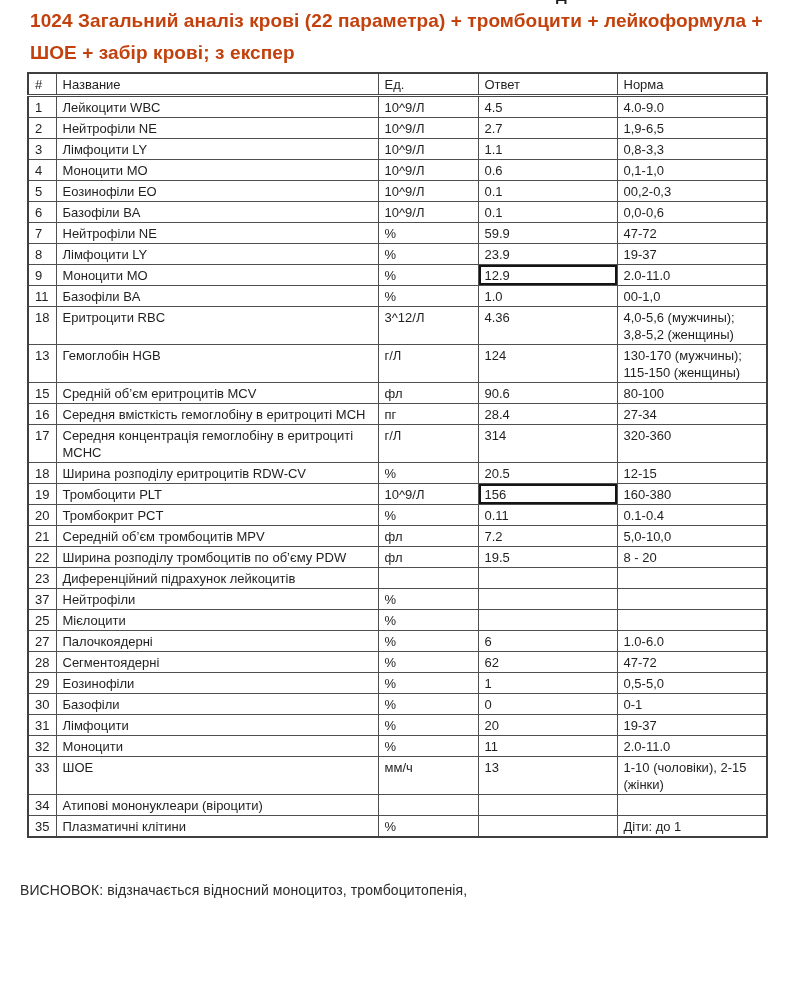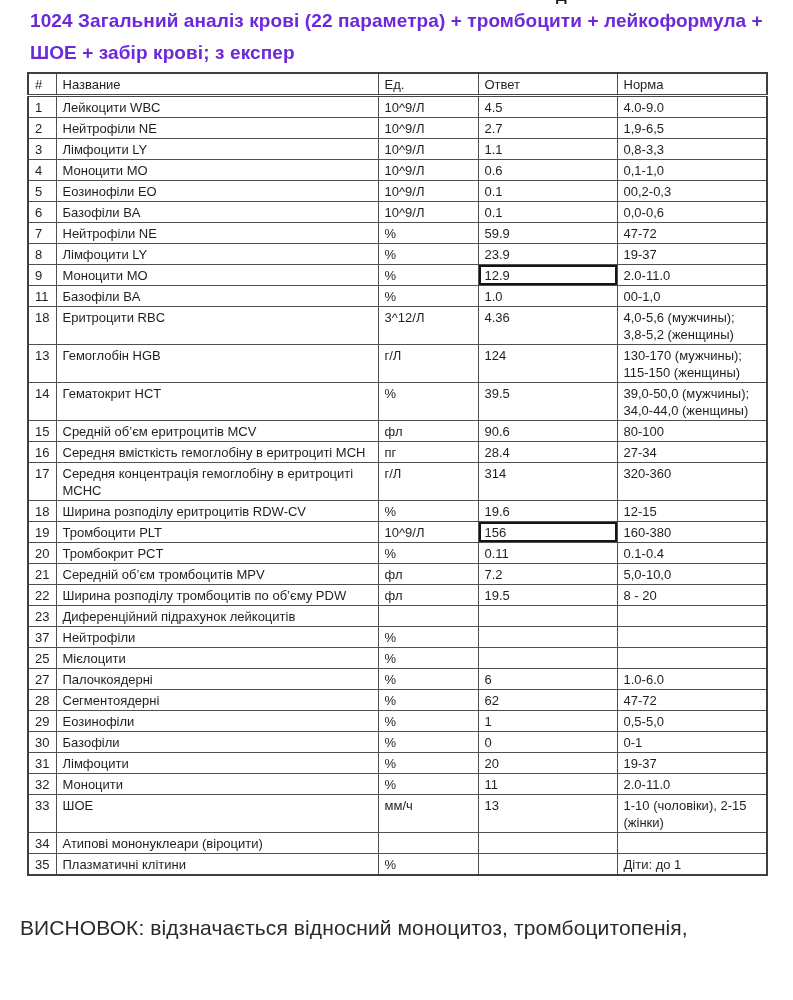--- a/index.html
+++ b/index.html
@@ -29,21 +29,21 @@
     font-weight: bold;
     margin-top: -14px;
     color: #1f1f1f;
   }
   .doc-title {
     margin: 5px 26px 0 30px;
     width: 757px;
     font-size: 19px;
     font-weight: bold;
     line-height: 32px;
-    color: #6d28d9;
+    color: #c2410c;
     letter-spacing: 0.1px;
   }
   table.results {
     border-collapse: collapse;
     table-layout: fixed;
     width: 739px;
     margin: 3px 0 0 27px;
     font-size: 13px;
     color: #1f1f1f;
     border: 2px solid #3f3f3f;
@@ -65,21 +65,21 @@
   td.c-num, th.c-num {
     text-align: center;
     padding-left: 1px;
     padding-right: 1px;
   }
   td.hl {
     box-shadow: inset 0 0 0 2px #141414;
   }
   .conclusion {
     margin: 39px 10px 0 20px;
-    font-size: 21px;
+    font-size: 14px;
     line-height: 26px;
     color: #2a2a2a;
     letter-spacing: 0.1px;
   }
 </style>
 </head>
 <body>
 
 <div class="page">
 
@@ -187,28 +187,20 @@
     </tr>
         <tr>
       <td class="c-num">13</td>
       <td class="c-name">Гемоглобін HGB</td>
       <td class="c-unit">г/Л</td>
       <td class="c-value">124</td>
       <td class="c-norm">130-170 (мужчины);
 115-150 (женщины)</td>
     </tr>
         <tr>
-      <td class="c-num">14</td>
-      <td class="c-name">Гематокрит HCT</td>
-      <td class="c-unit">%</td>
-      <td class="c-value">39.5</td>
-      <td class="c-norm">39,0-50,0 (мужчины);
-34,0-44,0 (женщины)</td>
-    </tr>
-        <tr>
       <td class="c-num">15</td>
       <td class="c-name">Средній об’єм еритроцитів MCV</td>
       <td class="c-unit">фл</td>
       <td class="c-value">90.6</td>
       <td class="c-norm">80-100</td>
     </tr>
         <tr>
       <td class="c-num">16</td>
       <td class="c-name">Середня вмісткість гемоглобіну в еритроциті MCH</td>
       <td class="c-unit">пг</td>
@@ -220,21 +212,21 @@
       <td class="c-name">Середня концентрація гемоглобіну в еритроциті
 MCHC</td>
       <td class="c-unit">г/Л</td>
       <td class="c-value">314</td>
       <td class="c-norm">320-360</td>
     </tr>
         <tr>
       <td class="c-num">18</td>
       <td class="c-name">Ширина розподілу еритроцитів RDW-CV</td>
       <td class="c-unit">%</td>
-      <td class="c-value">19.6</td>
+      <td class="c-value">20.5</td>
       <td class="c-norm">12-15</td>
     </tr>
         <tr>
       <td class="c-num">19</td>
       <td class="c-name">Тромбоцити PLT</td>
       <td class="c-unit">10^9/Л</td>
       <td class="c-value hl">156</td>
       <td class="c-norm">160-380</td>
     </tr>
         <tr>

